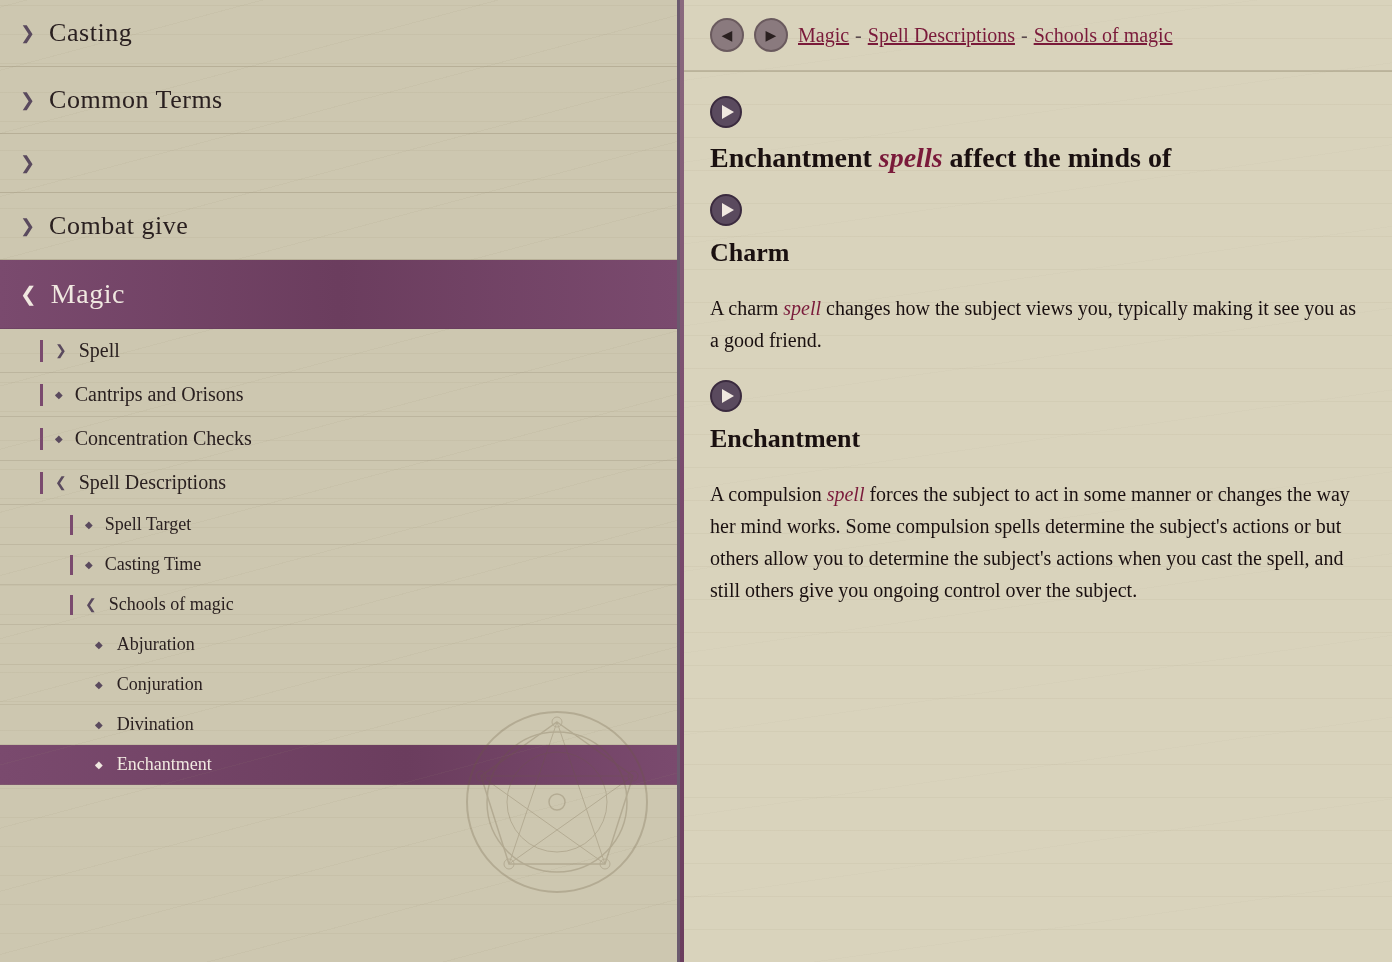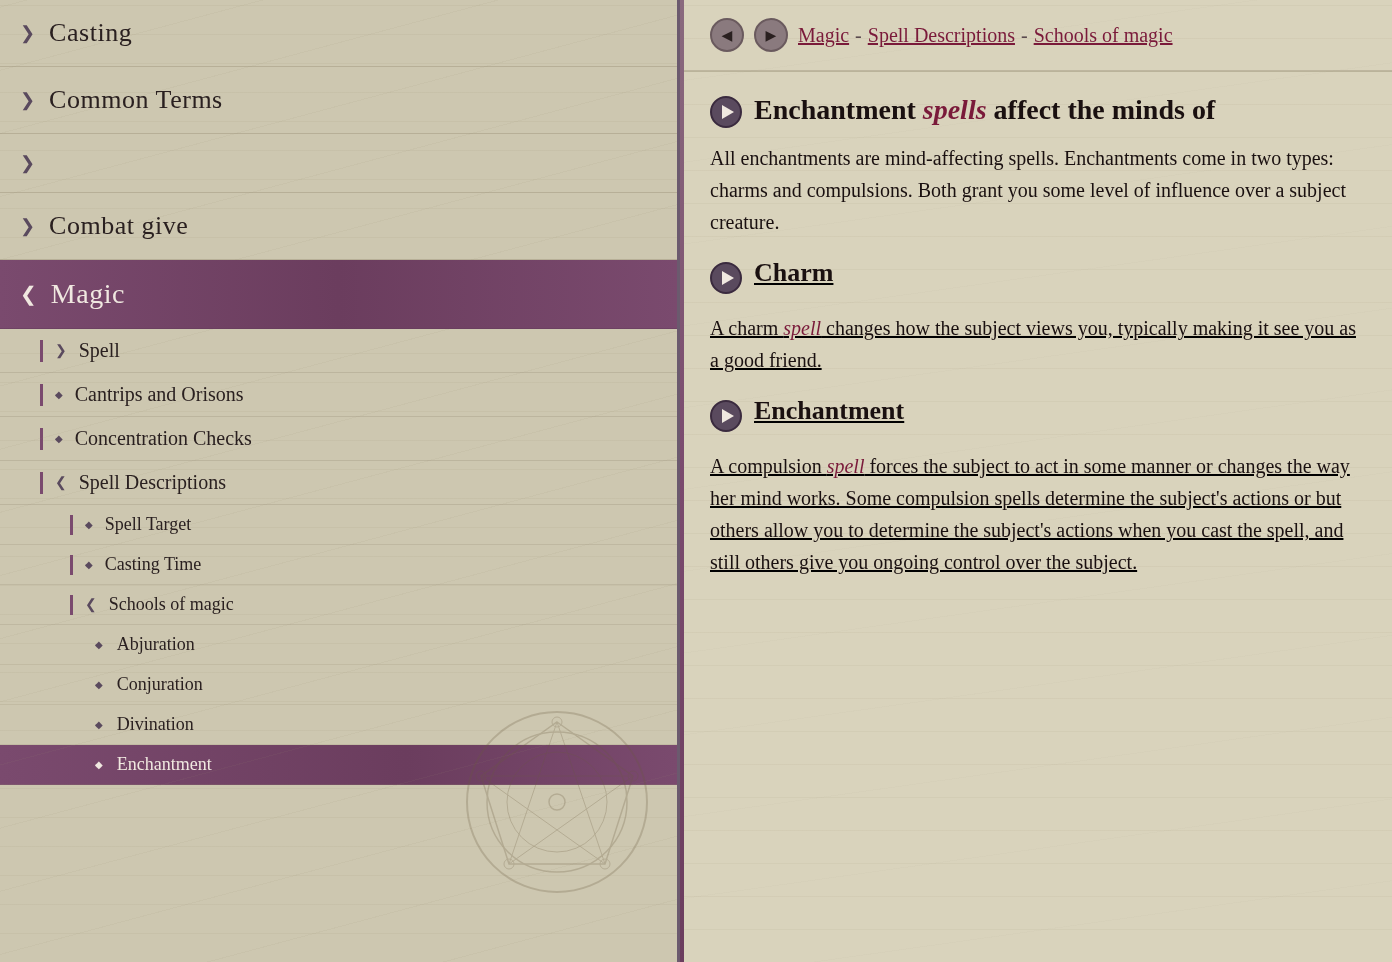--- a/index.html
+++ b/index.html
@@ -282,20 +282,21 @@
 
     .content-body {
       padding: 20px 30px;
     }
 
     .section-header {
       display: flex;
       align-items: flex-start;
       gap: 12px;
       margin-bottom: 14px;
+      flex-direction: column;
     }
 
     .section-icon {
       width: 32px;
       height: 32px;
       border-radius: 50%;
       background: #5a4a5e;
       border: 2px solid #3a2a3e;
       display: flex;
       align-items: center;
@@ -328,21 +329,20 @@
     .section-text {
       font-size: 20px;
       color: #1a1010;
       line-height: 1.6;
       margin-bottom: 20px;
       padding-left: 0;
     }
 
     .sub-section {
       margin-bottom: 20px;
-      text-decoration: underline;
     }
 
     .sub-section-title {
       font-size: 26px;
       font-weight: 700;
       color: #1a1010;
       margin-bottom: 10px;
     }
 
     
@@ -495,21 +495,20 @@
       <div class="section-icon">
         <div class="play-tri"></div>
       </div>
       <div class="section-title">
         <span>Enchantment</span>
         <span class="highlight">spells</span>
         <span>affect the minds of</span>
       </div>
     </div>
 
-    <p class="section-text">All enchantments are mind-affecting spells. Enchantments come in two types: charms and compulsions. Both grant you some level of influence over a subject creature.</p>
 
     <div class="sub-section">
       <div class="section-header">
         <div class="section-icon">
           <div class="play-tri"></div>
         </div>
         <div class="sub-section-title">Charm</div>
       </div>
       <p class="section-text">
         A charm <span class="highlight" style="color:#7a1a3a;font-style:italic;">spell</span> changes how the subject views you, typically making it see you as a good friend.

